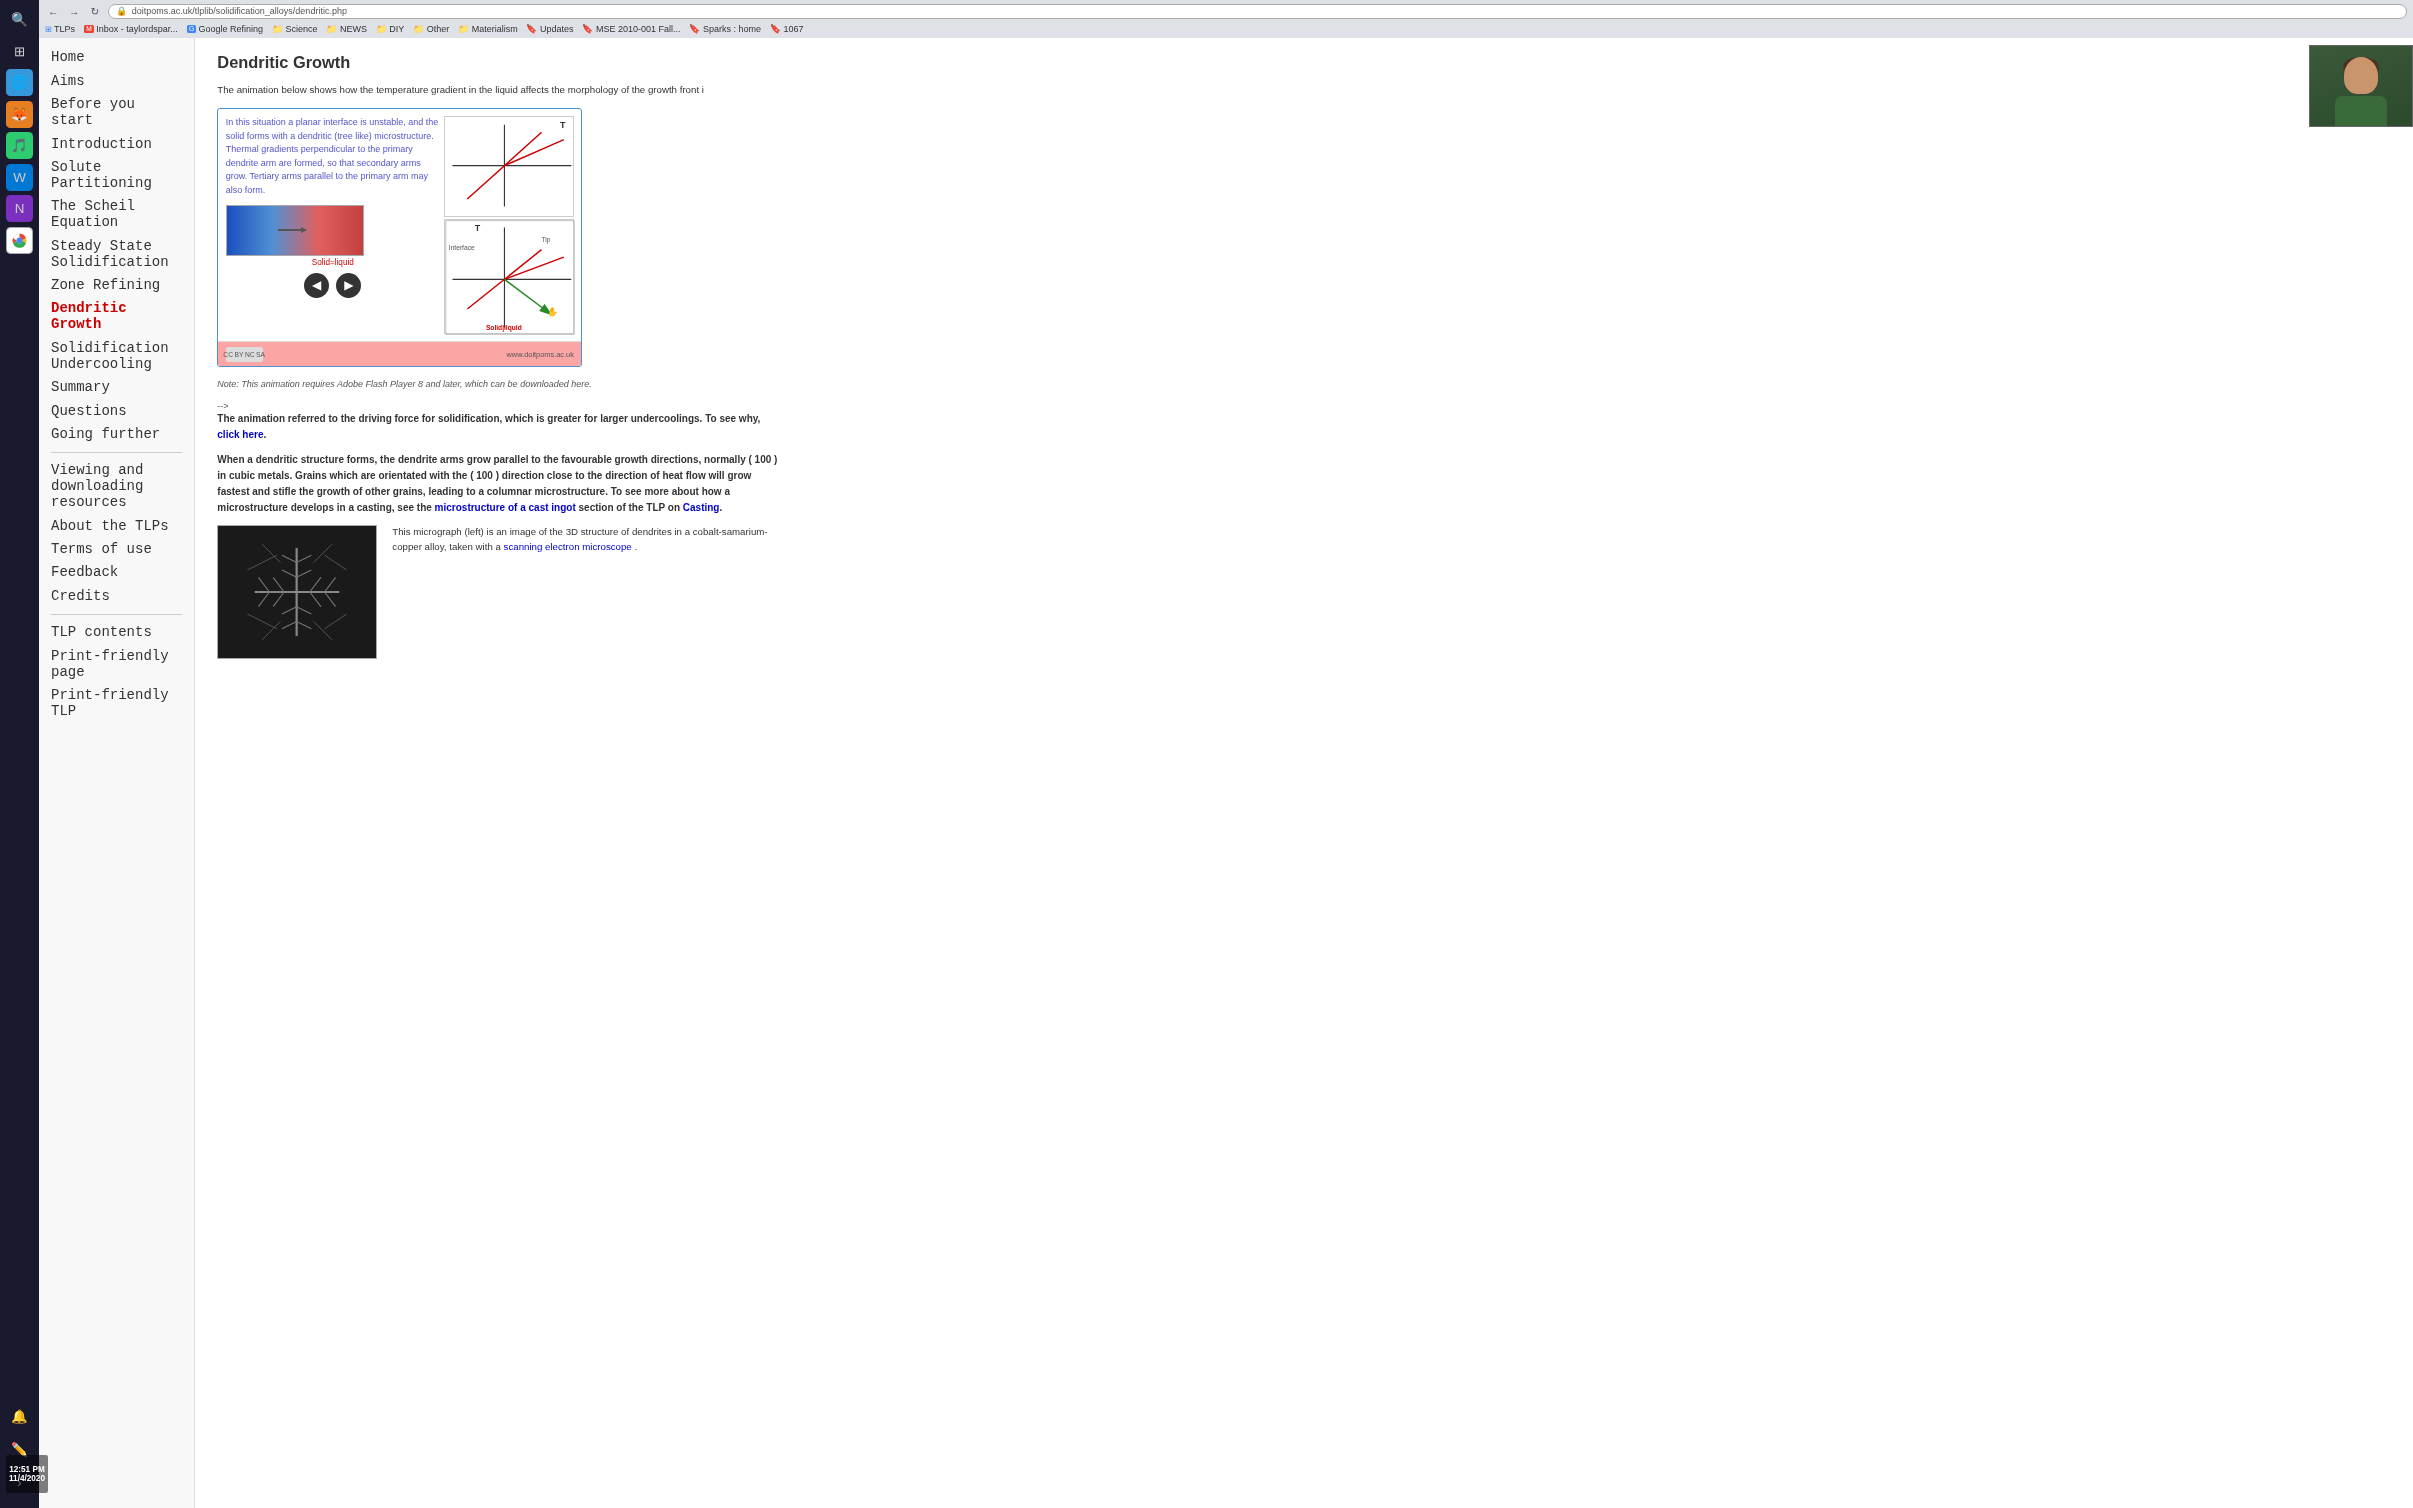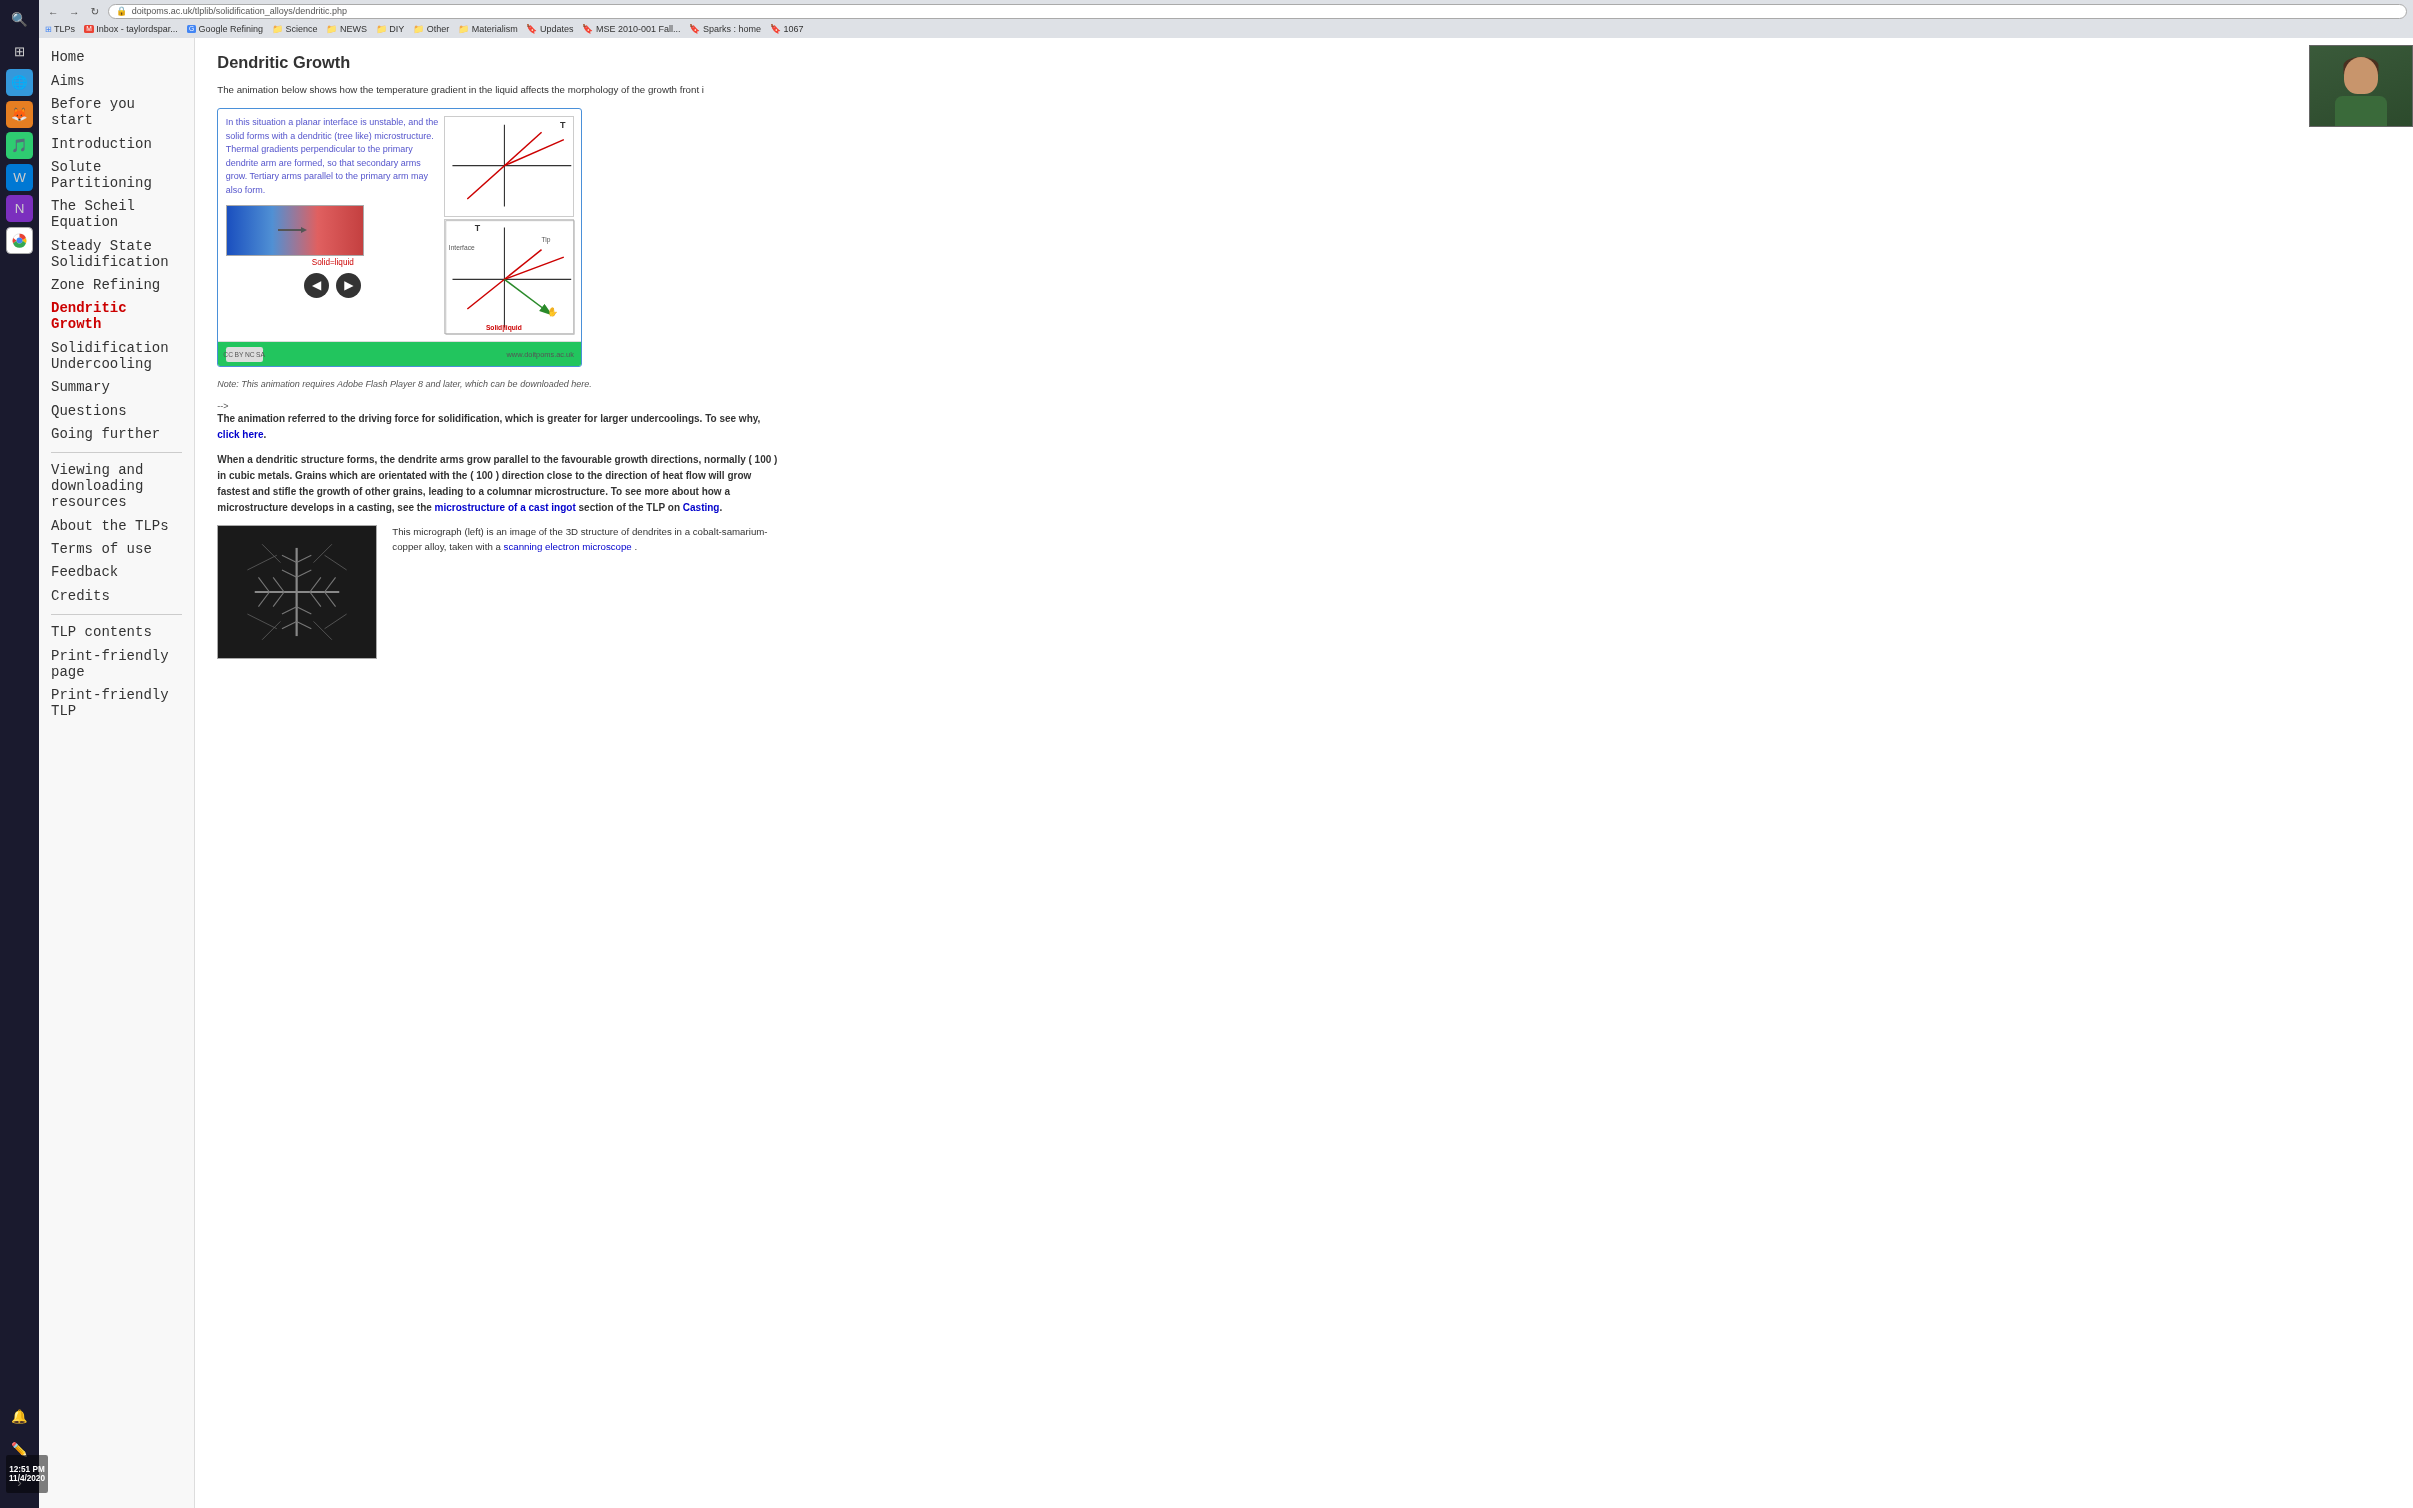--- a/index.html
+++ b/index.html
@@ -210,21 +210,21 @@
       top: 3px; right: 7.4px;
       font-size: 9px; font-weight: bold;
       color: #333;
     }
     .anim-footer {
       display: flex;
       justify-content: space-between;
       align-items: center;
       padding: 4.5px 7.4px;
       border-top: 0.7px solid #ddd;
-      background: #22c55e;
+      background: #fca5a5;
     }
     .cc-badge {
       width: 37px; height: 15px;
       background: #ddd;
       border-radius: 2.2px;
       display: flex; align-items: center; justify-content: center;
       font-size: 6.7px;
       color: #333;
       gap: 1.5px;
     }

